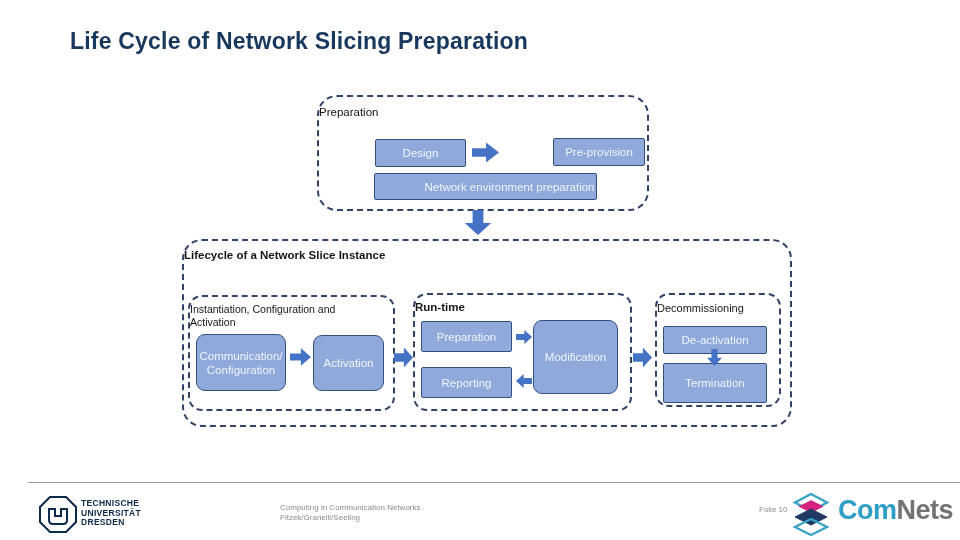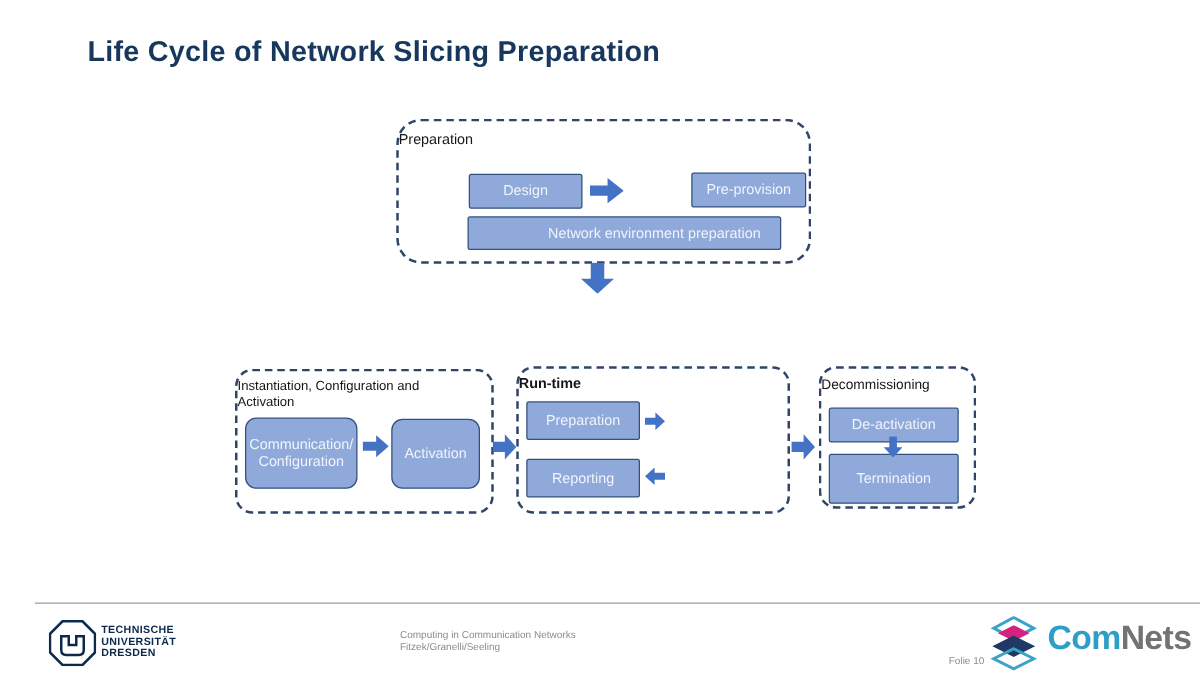--- a/index.html
+++ b/index.html
@@ -30,23 +30,23 @@
   .arr-r{clip-path:polygon(0 32%,52% 32%,52% 6%,100% 50%,52% 94%,52% 68%,0 68%);}
   .arr-l{clip-path:polygon(100% 32%,48% 32%,48% 6%,0 50%,48% 94%,48% 68%,100% 68%);}
   .arr-d{clip-path:polygon(32% 0,68% 0,68% 52%,94% 52%,50% 100%,6% 52%,32% 52%);}
   
   .footer-line{position:absolute;left:28px;top:482px;width:932px;height:1px;background:#9e9e9e;}
   .tu-text{
     position:absolute;left:81px;top:499px;color:#0d2a4a;font-weight:bold;
     font-size:8.5px;line-height:9.5px;letter-spacing:0.3px;
   }
   .foot-center{
-    position:absolute;left:280px;top:503px;color:#8c8c8c;font-size:8px;line-height:10px;margin-left:40px;
+    position:absolute;left:280px;top:503px;color:#8c8c8c;font-size:8px;line-height:10px;
   }
-  .folie{position:absolute;left:733px;top:524px;color:#8c8c8c;font-size:8px;padding-left:26px;}
+  .folie{position:absolute;left:733px;top:505px;color:#8c8c8c;font-size:8px;padding-left:26px;}
   .comnets-text{position:absolute;left:838px;top:495px;font-size:27px;font-weight:bold;letter-spacing:-0.5px;}
   .comnets-com{color:#2F9EC6;}
   .comnets-nets{color:#737373;}
   svg{display:block;}
 </style>
 </head>
 <body>
 
 <div class="slide">
 
@@ -55,26 +55,29 @@
   <div class="grp" style="left:317px;top:95px;width:328px;height:112px;">
     <div class="grp-label" style="top:9px;">Preparation</div>
   </div>
   <div class="bx" style="left:375px;top:139px;width:91px;height:28px;">
     <span>Design</span>
   </div>
   <div class="arr arr-r" style="left:472px;top:141px;width:27px;height:23px;"></div>
   <div class="bx" style="left:505px;top:138px;width:92px;height:28px;margin-left:48px;">
     <span>Pre-provision</span>
   </div>
-  <div class="bx" style="left:374px;top:173px;width:251px;height:27px;padding-left:48px;">
+  <div class="bx" style="left:374px;top:173px;width:223px;height:27px;padding-left:48px;">
     <span>Network environment preparation</span>
   </div>
 
   <div class="arr arr-d" style="left:463px;top:210px;width:30px;height:25px;"></div>
 
+  <div class="grp" style="left:182px;top:239px;width:606px;height:184px;">
+    <div class="grp-label" style="top:8px;font-weight:600;">Lifecycle of a Network Slice Instance</div>
+  </div>
 
   <div class="sub" style="left:188px;top:295px;width:203px;height:112px;">
     <div class="grp-label" style="top:6px;font-size:10.5px;">
       <span>Instantiation, Configuration and</span><br>
       <span>Activation</span>
     </div>
   </div>
   <div class="bx big" style="left:196px;top:334px;width:90px;height:57px;">
     <span>Communication/</span>
     <span>Configuration</span>
@@ -86,20 +89,23 @@
 
   <div class="arr arr-r" style="left:394px;top:346px;width:19px;height:23px;"></div>
 
   <div class="sub" style="left:413px;top:293px;width:215px;height:114px;">
     <div class="grp-label" style="top:6px;font-weight:bold;">Run-time</div>
   </div>
   <div class="bx" style="left:421px;top:321px;width:91px;height:31px;">
     <span>Preparation</span>
   </div>
   <div class="arr arr-r" style="left:516px;top:329px;width:16px;height:16px;"></div>
+  <div class="bx big" style="left:533px;top:320px;width:85px;height:74px;">
+    <span>Modification</span>
+  </div>
   <div class="bx" style="left:421px;top:367px;width:91px;height:31px;text-align:right;">
     <span>Reporting</span>
   </div>
   <div class="arr arr-l" style="left:516px;top:373px;width:16px;height:16px;"></div>
 
   <div class="arr arr-r" style="left:633px;top:346px;width:19px;height:23px;"></div>
 
   <div class="sub" style="left:655px;top:293px;width:122px;height:110px;">
     <div class="grp-label" style="top:7px;font-size:11px;">Decommissioning</div>
   </div>

